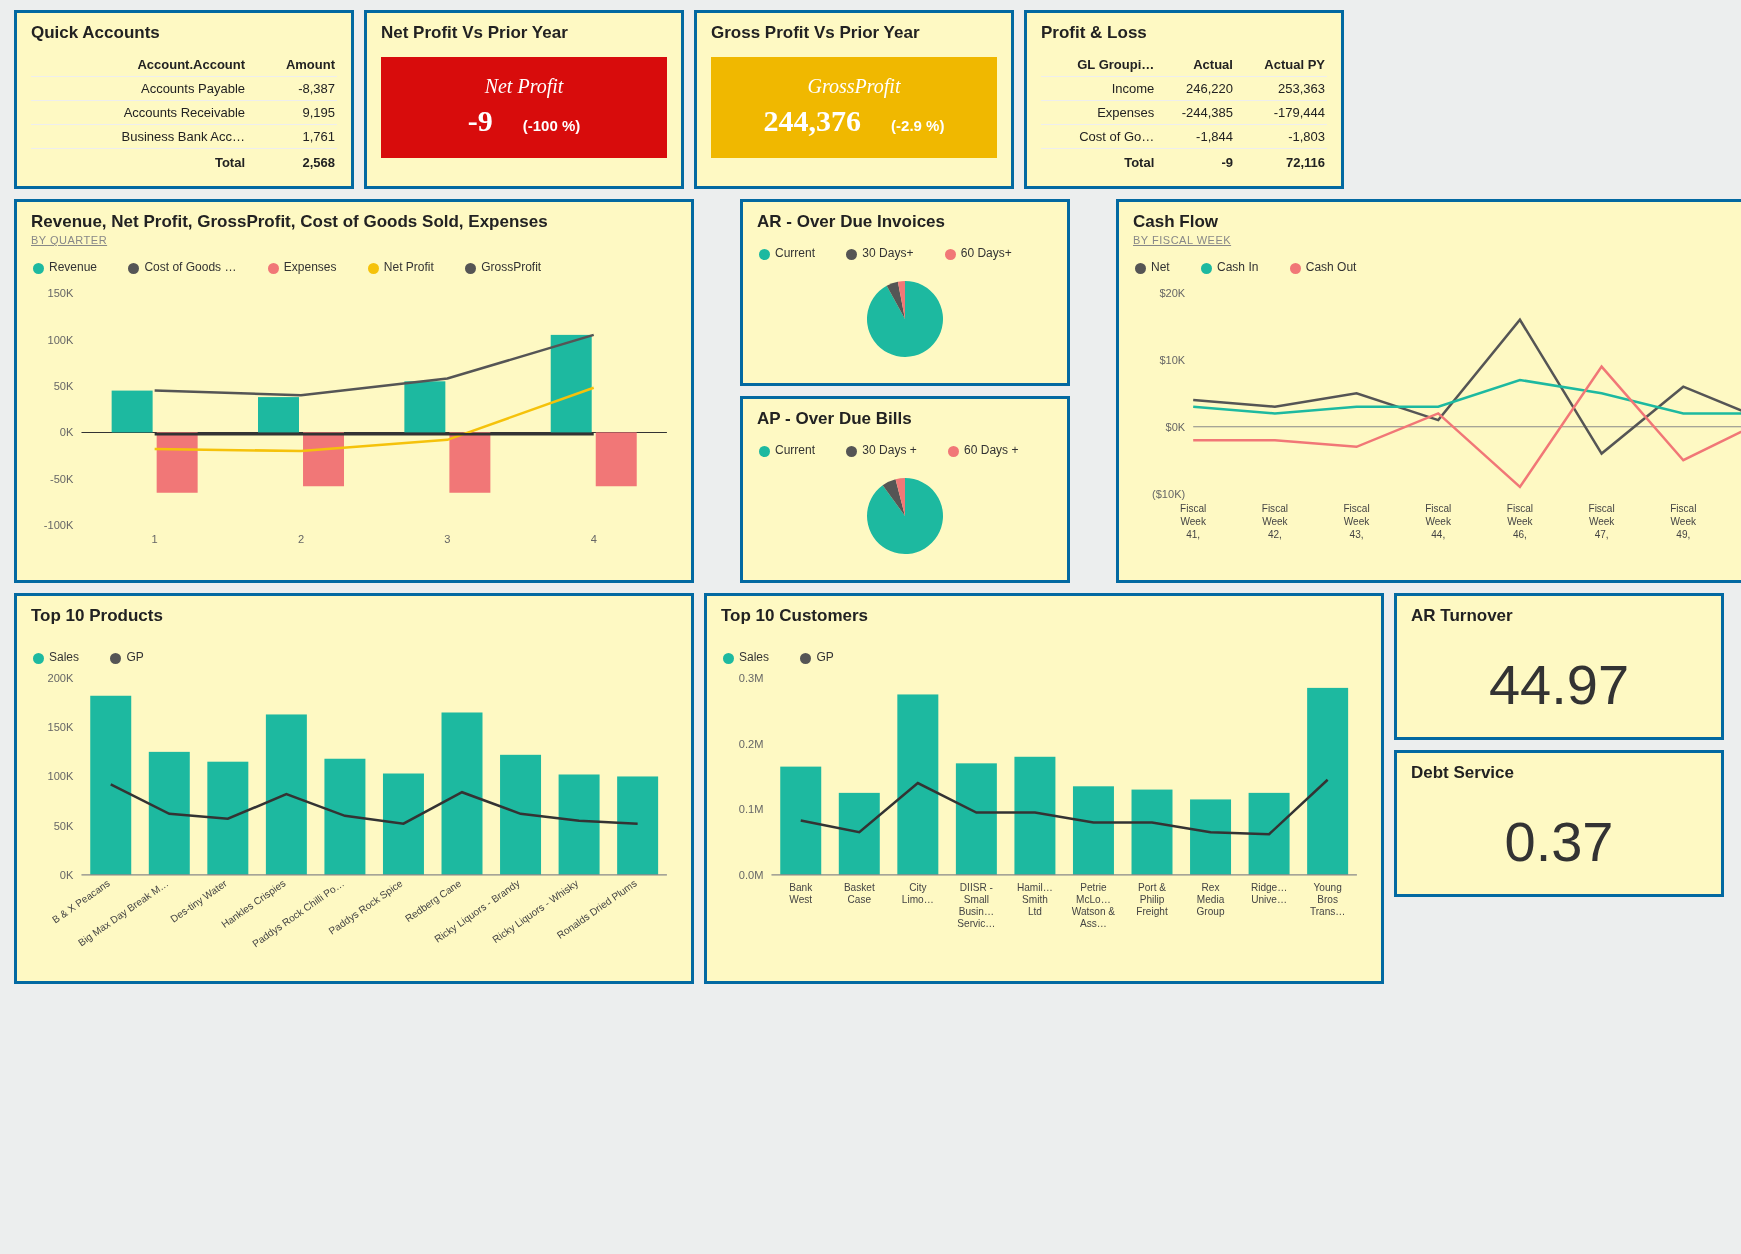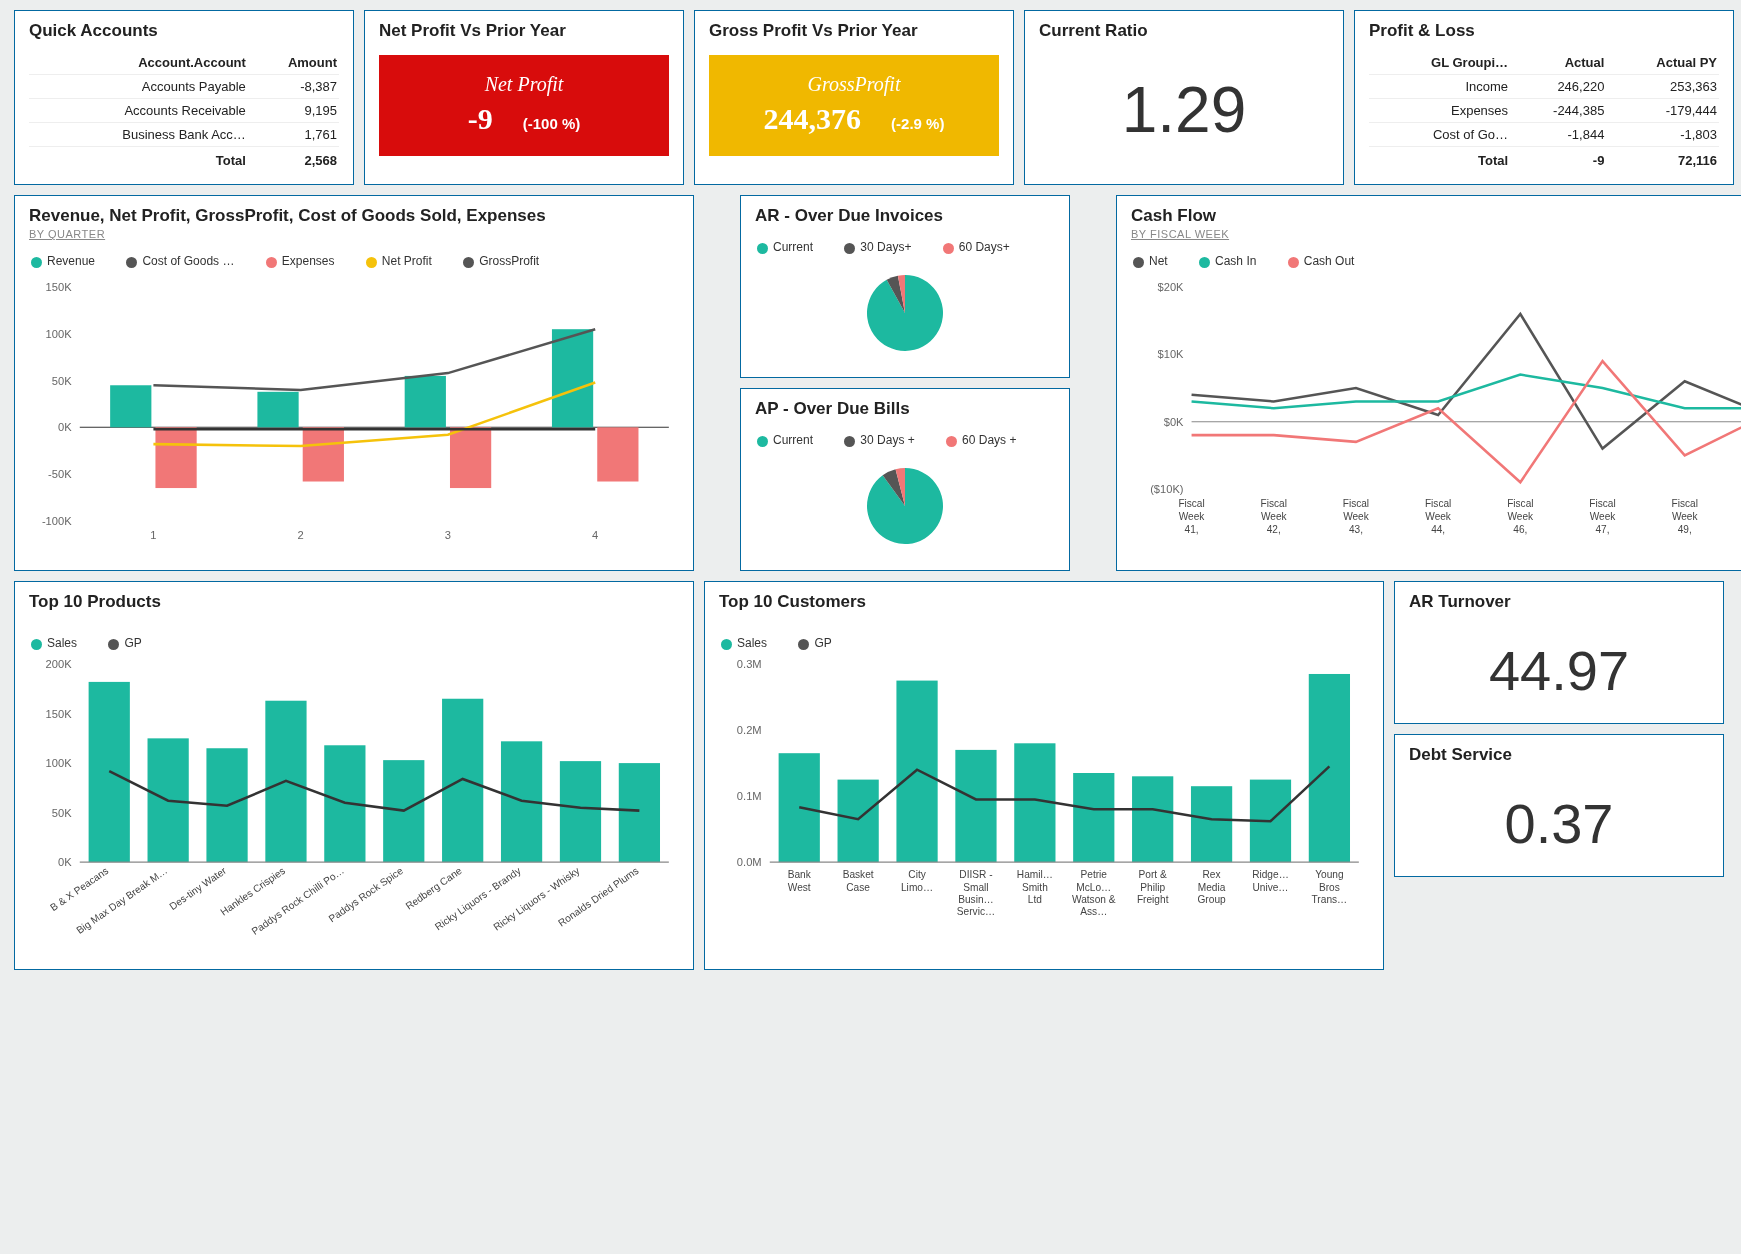--- a/index.html
+++ b/index.html
@@ -3,21 +3,21 @@
 <meta charset="utf-8">
 <style>
   * { box-sizing: border-box; margin: 0; padding: 0; }
   body { font-family: "Segoe UI", Arial, sans-serif; background:#eceeee; color:#222; font-size:13px; }
   .page { width:1741px; margin:0 auto; padding:10px 14px 30px; }
   h1.page-title { font-size:14px; font-weight:700; letter-spacing:1px; color:#444; margin:4px 0 10px 4px; }
   .grid { display:grid; gap:10px; }
   .row1 { grid-template-columns: 340px 320px 320px 320px 380px; }
   .row2 { grid-template-columns: 680px 330px 676px; }
   .row3 { grid-template-columns: 680px 680px 330px; }
-  .card { background:#ffffff; border:1px solid #0369a1; padding:10px 14px 12px; position:relative; }
+  .card { background:#fef9c3; border:3px solid #0369a1; padding:10px 14px 12px; position:relative; }
   .card h2 { font-size:17px; font-weight:600; color:#222; margin-bottom:2px; }
   .subtitle { font-size:11px; color:#888; letter-spacing:.5px;text-decoration:underline; }
   .legend { margin:14px 0 6px 2px; font-size:12px; }
   .legend span { display:inline-flex; align-items:flex-end; margin-right:14px; color:#333; }
   .dot { width:11px; height:11px; border-radius:50%; display:inline-block; margin-right:5px; }
   .teal{background:#1db9a0;} .salmon{background:#f17777;} .grey{background:#555;} .yellow{background:#f5c20b;}
   table.mini { width:100%; border-collapse:collapse; font-size:13px; margin-top:10px; }
   table.mini th, table.mini td { text-align:right; padding:4px 2px; border-bottom:1px solid #eee; }
   table.mini td.num, table.mini th.num { text-align:right; }
   table.mini tr.total td { font-weight:700; border-top:1px solid #333; border-bottom:none; padding-top:6px;margin-top:16px; }
@@ -81,24 +81,20 @@
     </div>
 
     <div class="card">
       <h2>Gross Profit Vs Prior Year</h2>
       <div class="kpi-tile gold-tile">
         <div class="t">GrossProfit</div>
         <div><span class="v">244,376</span><span class="pct">(-2.9 %)</span></div>
       </div>
     </div>
 
-    <div class="card">
-      <h2>Current Ratio</h2>
-      <div class="big-number">1.29</div>
-    </div>
 
     <div class="card">
       <h2>Profit &amp; Loss</h2>
       <table class="mini">
         <tbody>
             <tr>
               <th>GL Groupi…</th>
               <th class="num">Actual</th>
               <th class="num">Actual PY</th>
             </tr>

